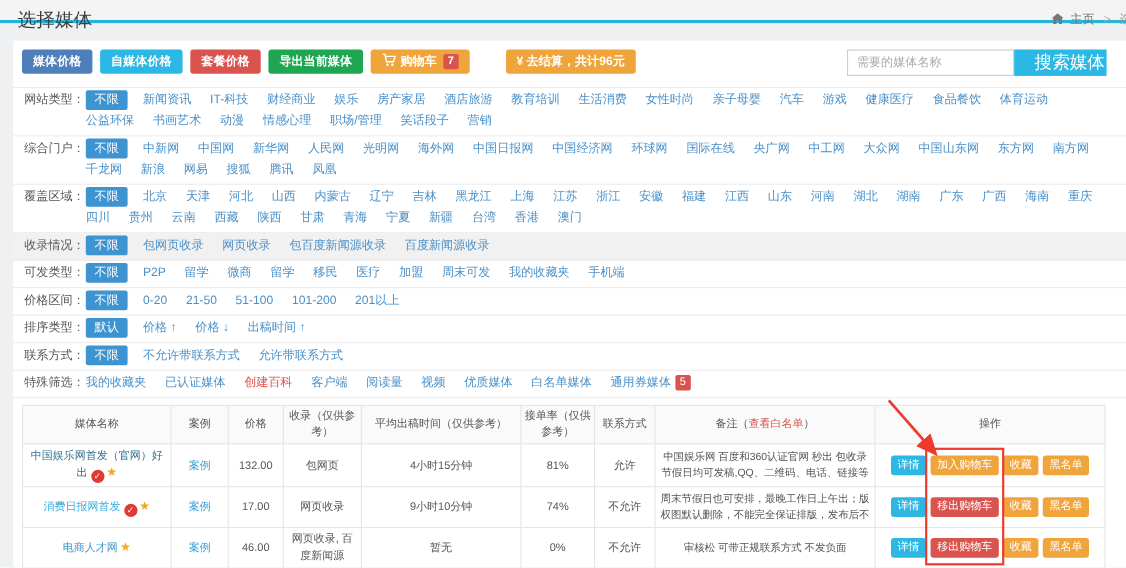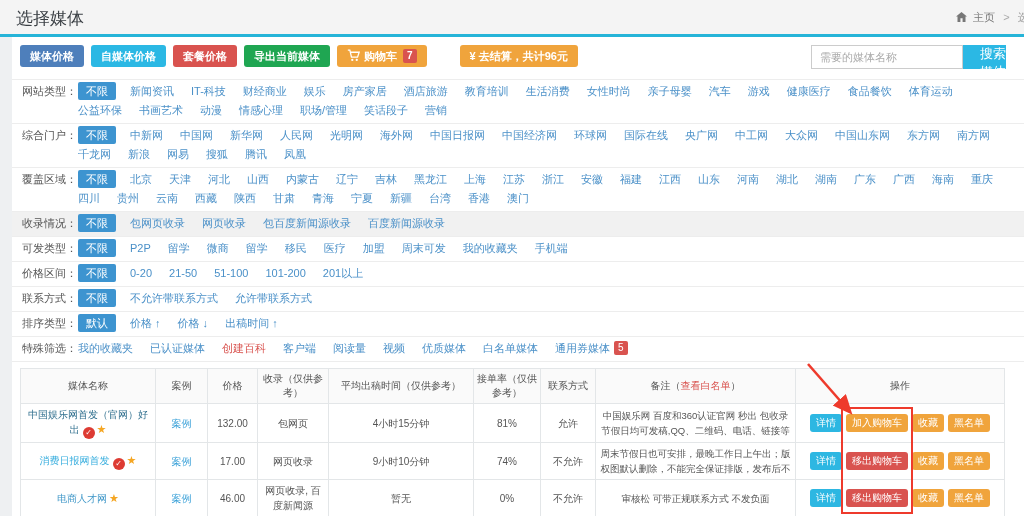--- a/index.html
+++ b/index.html
@@ -1,21 +1,21 @@
 <!DOCTYPE html>
 <html><head>
 <meta charset="utf-8">
 <style>
   * { margin:0; padding:0; box-sizing:border-box; }
   html,body { width:1024px; height:516px; overflow:hidden; }
   body { position:relative; background:#eef0f2; font-family:"Liberation Sans","DejaVu Sans",sans-serif; color:#555; }
   a { text-decoration:none; cursor:pointer; }
 
   
-  .header { height:34px; background:#f4f4f4; position:relative; }
+  .header { height:18px; background:#f4f4f4; position:relative; }
   .page-title { position:absolute; left:16px; top:7px; font-size:17px; color:#3a3f44; }
   .breadcrumb { position:absolute; left:956px; top:10px; font-size:11px; color:#888; white-space:nowrap; }
   .breadcrumb svg { vertical-align:-1px; margin-right:3px; }
   .bc-link { color:#777; }
   .bc-sep { margin:0 5px; color:#aaa; }
   .bc-cur { color:#999; }
   .accent-line { height:3px; }
 
   
   .panel { position:absolute; top:37px; left:12px; right:0; bottom:0; background:#fff; }
@@ -24,21 +24,21 @@
   .toolbar { position:relative; height:38px; padding:8px 0 0 8px; }
   .btn { display:inline-block; height:22px; line-height:22px; padding:0 10px; border-radius:3px;
          color:#fff; font-size:11px; margin-right:7px; vertical-align:top; cursor:pointer; white-space:nowrap;font-weight:bold; }
   .btn svg { vertical-align:-2px; margin-right:4px; }
   .tb-badge { display:inline-block; border-radius:2px; padding:0 4px; font-size:10px; line-height:14px;
               margin-left:6px; vertical-align:1px; color:#fff; }
   .checkout { margin-left:26px; }
   .search-box { position:absolute; top:8px; right:18px; display:flex; }
   .search-input { width:152px; height:24px; border:1px solid #ccc; padding:0 8px; font-size:11px; color:#555; outline:none; }
   .search-input::placeholder { color:#aaa; }
-  .search-btn { width:43px; height:24px; border:none; background:#2bb8e4; color:#fff; font-size:13px; cursor:pointer;padding-left:17px; }
+  .search-btn { width:84px; height:24px; border:none; background:#2bb8e4; color:#fff; font-size:16px; cursor:pointer;padding-left:17px; }
 
   
   .filters { margin-top:4px; border-top:1px solid #ededed; }
   .filter-row { display:flex; padding:2px 0 3px; border-bottom:1px solid #ededed; font-size:11px; }
   .filter-row.shaded { background:#f1f1f1; }
   .filter-label { flex:none; width:66px; padding-left:10px; line-height:19px; color:#555; }
   .filter-opts { flex:1; line-height:19px; padding-right:14px; }
   .chip { display:inline-block; color:#fff; padding:0 8px; border-radius:2px; margin-right:14px;
           height:18px; line-height:18px; cursor:pointer; }
   .opt { color:#4a90c8; margin-right:17px; display:inline-block; }
@@ -114,26 +114,26 @@
       </div>
       <div class="filter-row">
         <span class="filter-label">可发类型：</span>
         <div class="filter-opts"><span class="chip" style="background: rgb(61, 148, 208);">不限</span><a class="opt">P2P</a><a class="opt">留学</a><a class="opt">微商</a><a class="opt">留学</a><a class="opt">移民</a><a class="opt">医疗</a><a class="opt">加盟</a><a class="opt">周末可发</a><a class="opt">我的收藏夹</a><a class="opt">手机端</a></div>
       </div>
       <div class="filter-row">
         <span class="filter-label">价格区间：</span>
         <div class="filter-opts"><span class="chip" style="background: rgb(61, 148, 208);">不限</span><a class="opt">0-20</a><a class="opt">21-50</a><a class="opt">51-100</a><a class="opt">101-200</a><a class="opt">201以上</a></div>
       </div>
       <div class="filter-row">
+        <span class="filter-label">排序类型：</span>
+        <div class="filter-opts"><span class="chip" style="background: rgb(61, 148, 208);">默认</span><a class="opt">价格 ↑</a><a class="opt">价格 ↓</a><a class="opt">出稿时间 ↑</a></div>
+      </div>
+      <div class="filter-row">
         <span class="filter-label">联系方式：</span>
         <div class="filter-opts"><span class="chip" style="background: rgb(61, 148, 208);">不限</span><a class="opt">不允许带联系方式</a><a class="opt">允许带联系方式</a></div>
-      </div>
-      <div class="filter-row">
-        <span class="filter-label">排序类型：</span>
-        <div class="filter-opts"><span class="chip" style="background: rgb(61, 148, 208);">默认</span><a class="opt">价格 ↑</a><a class="opt">价格 ↓</a><a class="opt">出稿时间 ↑</a></div>
       </div>
       <div class="filter-row">
         <span class="filter-label">特殊筛选：</span>
         <div class="filter-opts"><a class="opt">我的收藏夹</a><a class="opt">已认证媒体</a><a class="opt" style="color: rgb(217, 83, 79);">创建百科</a><a class="opt">客户端</a><a class="opt">阅读量</a><a class="opt">视频</a><a class="opt">优质媒体</a><a class="opt">白名单媒体</a><a class="opt">通用券媒体<span class="opt-badge" style="background: rgb(217, 83, 79);">5</span></a></div>
       </div>
     </div>
 
   <table class="media-table">
     <colgroup>
       <col style="width:135px">

